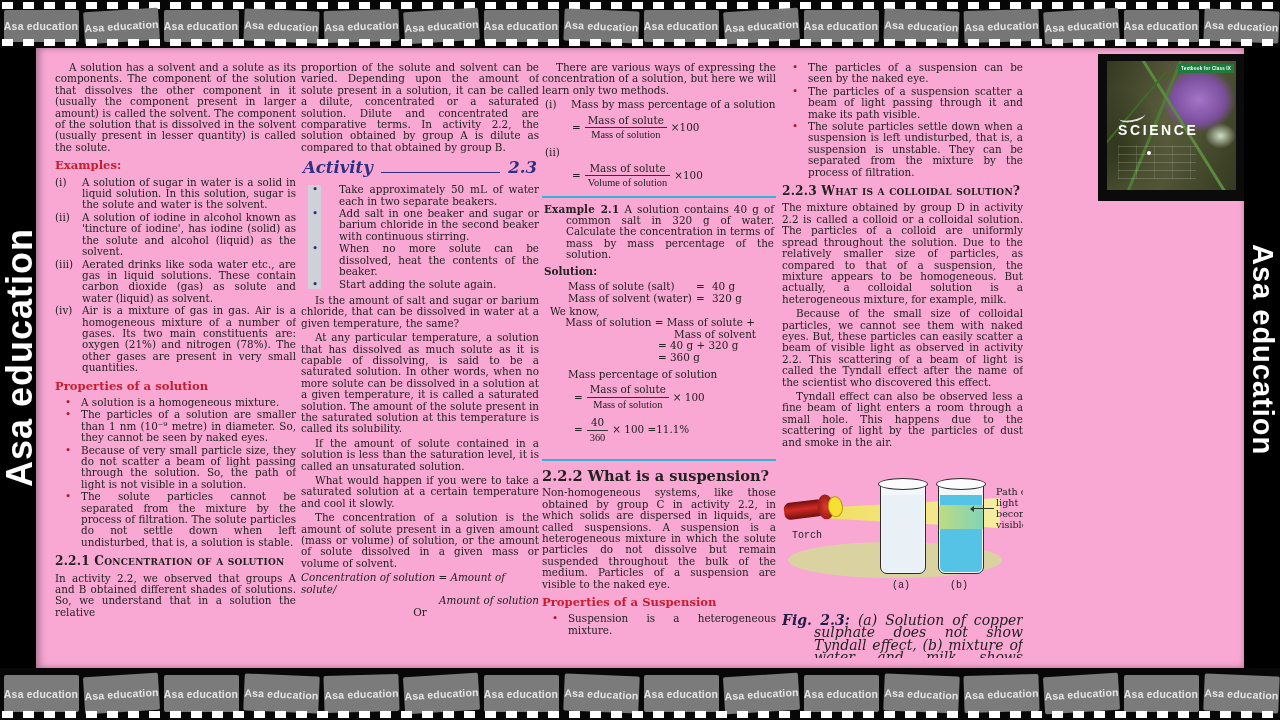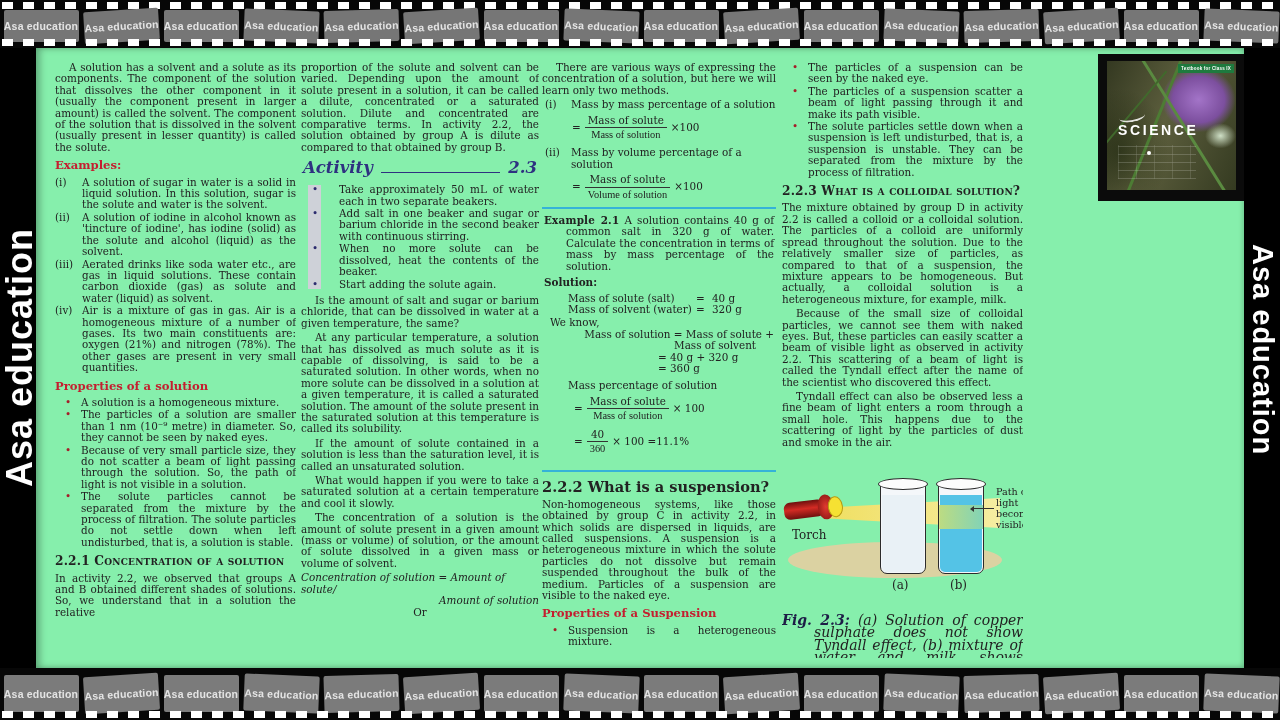--- a/index.html
+++ b/index.html
@@ -29,21 +29,21 @@
   .stage{position:absolute;top:48px;left:0;width:1280px;height:620px;background:#000;}
   .banner{position:absolute;top:0;height:620px;display:flex;align-items:center;justify-content:center;background:#000;}
   .banner.left{left:0;width:36px;}
   .banner.right{right:0;width:36px;}
   .banner span{color:#fff;font:bold 33px "Liberation Sans",sans-serif;white-space:nowrap;
                writing-mode:vertical-rl;letter-spacing:1px;}
   .banner.left span{transform:rotate(180deg) translateX(-2px);font-size:36px;}
   .banner.right span{font-size:29px;transform:translateY(-8px);}
 
   
-  .page{position:absolute;left:36px;top:0;width:1208px;height:620px;background:#86efac;
+  .page{position:absolute;left:36px;top:0;width:1208px;height:620px;background:#f9a8d4;
         box-shadow:inset 4px 0 7px rgba(0,0,0,.28), inset -2px 0 4px rgba(0,0,0,.12);}
   .col{position:absolute;top:14px;height:596px;overflow:hidden;font-size:10.4px;
        line-height:11.4px;color:#222;text-align:justify;}
   .col1{left:19px;width:241px;}
   .col2{left:265px;width:238px;}
   .col3{left:506px;width:234px;}
   .col4{left:746px;width:241px;}
   .col p{margin:0 0 3px;}
   .ind{text-indent:14px;}
 
@@ -84,21 +84,21 @@
   
   .exbox{border-top:2px solid #35b2d8;border-bottom:2px solid #35b2d8;
          padding:6px 2px 9px;margin:7px 0 8px;}
   .exlead{padding-left:22px;text-indent:-22px;text-align:justify;margin-bottom:5px;}
   .exlead b{letter-spacing:.2px;}
   .sol{font-weight:bold;text-align:left;margin-bottom:4px;}
   .mrow{display:flex;margin-left:24px;text-align:left;}
   .mrow .ml{flex:none;width:128px;}
   .mrow .me{flex:none;width:16px;}
   .wk{margin:2px 0 0 6px;text-align:left;}
-  .ms1{margin-left:2px;text-align:right;}
+  .ms1{margin-left:2px;text-align:center;}
   .ms2{margin-left:130px;text-align:left;}
   .ms3{margin-left:114px;text-align:left;}
   .ms4{margin-left:114px;text-align:left;}
   .mp{margin:6px 0 0 24px;text-align:left;}
 
   
   .fig{position:relative;height:150px;margin-top:8px;}
   .fig-shadow{position:absolute;left:6px;top:86px;width:214px;height:36px;background:#dbd2a2;
               border-radius:50%;}
   .beam{position:absolute;left:46px;top:42px;width:172px;height:30px;
@@ -113,21 +113,21 @@
                background:#f6e132;border:1px solid #b79a12;}
   .beaker{position:absolute;top:26px;width:44px;height:90px;border:1.6px solid #2b2b2b;
           border-radius:3px 3px 7px 7px;background:#f4f7fa;}
   .beaker::before{content:"";position:absolute;left:-3px;right:-3px;top:-5px;height:10px;
           border:1.6px solid #2b2b2b;border-radius:50%;background:#fcfcfc;}
   .beaker .liq{position:absolute;left:1px;right:1px;bottom:1px;top:12px;border-radius:0 0 5px 5px;}
   .beaker.a{left:98px;} .beaker.a .liq{background:#e9f1f6;}
   .beaker.b{left:156px;} .beaker.b .liq{background:#54c3e6;}
   .beaker.b .inbeam{position:absolute;left:0;right:0;top:22px;height:24px;
                     background:linear-gradient(90deg,#cfe070,#8ad6ae);opacity:.85;}
-  .figlab{position:absolute;font-size:12px;color:#222;}
+  .figlab{position:absolute;font-size:10px;color:#222;font-family:Liberation Mono, monospace;}
   .lab-torch{left:10px;top:74px;}
   .lab-a{left:110px;top:124px;} .lab-b{left:168px;top:124px;}
   .pnote{position:absolute;left:214px;top:30px;width:58px;font-size:9.6px;line-height:11px;
          text-align:left;color:#222;}
   .leader{position:absolute;left:190px;top:52px;width:22px;border-top:1px solid #333;}
   .leader::before{content:"";position:absolute;left:-5px;top:-3px;border:3px solid transparent;
                   border-right:4px solid #333;}
   .figcap{margin-top:8px;font-style:italic;font-size:14px;line-height:12.4px;
           padding-left:32px;text-indent:-32px;text-align:justify;}
   .figcap b{font-style:italic;color:#1d1d46;}
@@ -294,21 +294,20 @@
         <div class="frow">
           <span class="eq">=</span>
           <span class="frac">
             <span class="fnum">Mass of solute</span>
             <span class="fden">Mass of solution</span>
           </span>
           <span class="fmul">×100</span>
         </div>
         <div class="meth">
           <span class="lab">(ii)</span>
-          <span>Mass by volume percentage of a solution</span>
         </div>
         <div class="frow">
           <span class="eq">=</span>
           <span class="frac">
             <span class="fnum">Mass of solute</span>
             <span class="fden">Volume of solution</span>
           </span>
           <span class="fmul">×100</span>
         </div>
 

